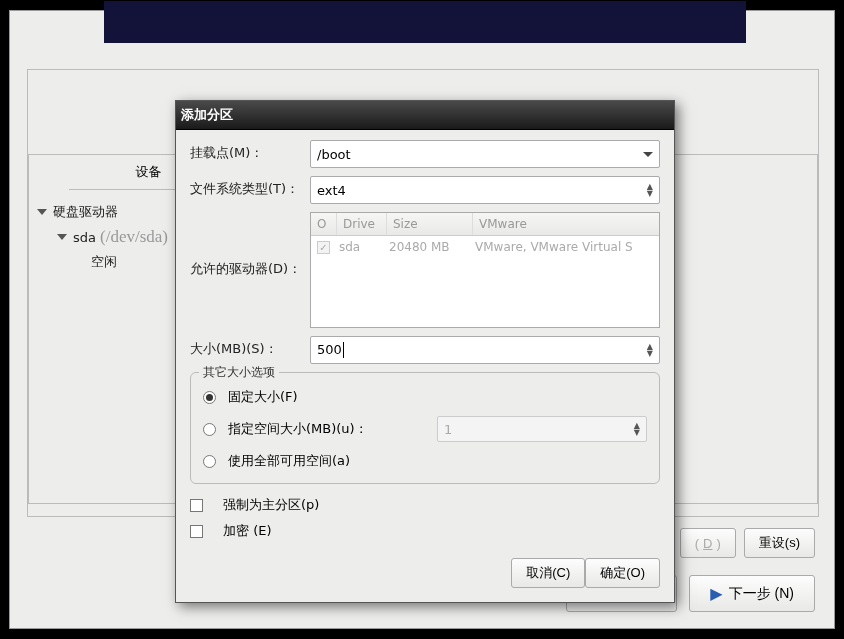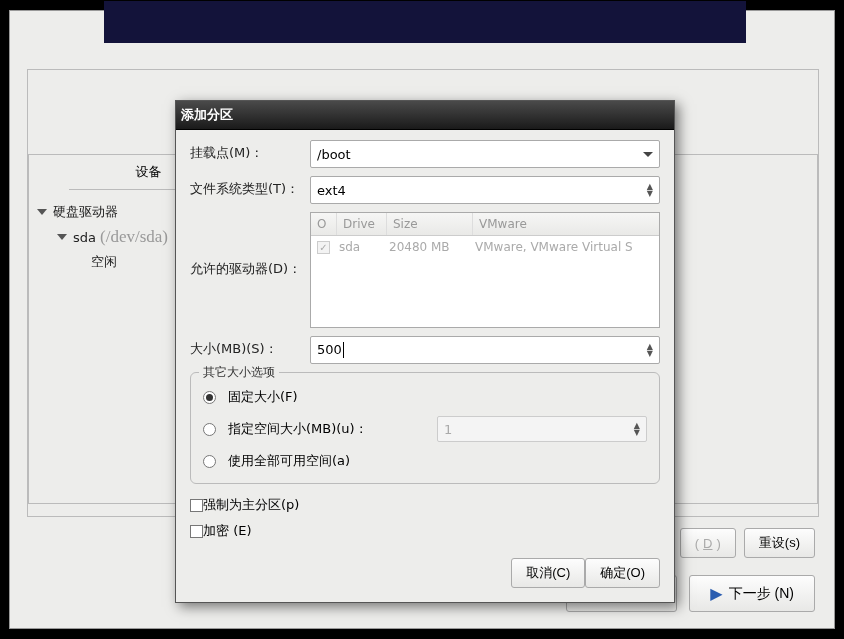--- a/index.html
+++ b/index.html
@@ -40,21 +40,21 @@
 .drive-thead { display: flex; background: linear-gradient(#f6f6f5,#e9e9e7); border-bottom: 1px solid #ccc; color: #999; }
 .drive-th { padding: 4px 6px; border-right: 1px solid #ddd; }
 .drive-trow { display: flex; padding: 4px 6px; color: #aaa; align-items: center; }
 .chk-dis { width: 13px; height: 13px; border: 1px solid #ccc; background: #f3f3f3; display: inline-flex; align-items: center; justify-content: center; font-size: 10px; color: #aaa; }
 .fieldset { border: 1px solid #bbb; border-radius: 6px; padding: 10px 12px 8px; margin: 6px 0 8px; position: relative; }
 .fieldset-legend { position: absolute; top: -9px; left: 8px; background: #ededeb; padding: 0 4px; font-size: 12px; color: #333; }
 .radio-row { display: flex; align-items: center; padding: 5px 0; gap: 12px; }
 .radio { width: 13px; height: 13px; border: 1px solid #777; border-radius: 50%; background: #fff; display: inline-flex; align-items: center; justify-content: center; }
 .radio.sel::after { content: ""; width: 7px; height: 7px; background: #333; border-radius: 50%; }
 .num-inline { width: 210px; height: 26px; border: 1px solid #ccc; background: #f4f4f4; border-radius: 2px; display: flex; align-items: center; justify-content: space-between; padding: 0 6px; color: #aaa; margin-left: auto; }
-.check-row { display: flex; align-items: center; gap: 0; padding: 4px 0; }
+.check-row { display: flex; align-items: center; gap: 20px; padding: 4px 0; }
 .chkbox { width: 13px; height: 13px; border: 1px solid #777; background: #fff; }
 .modal-buttons { display: flex; justify-content: flex-end; margin-top: 14px; }
 .u { text-decoration: underline; }
 .cursor-caret { display: inline-block; width: 1px; height: 16px; background: #000; vertical-align: middle; margin-left: 1px; }
 </style>
 </head>
 <body>
 
 <div class="outer-window">
   <div class="banner"></div>

